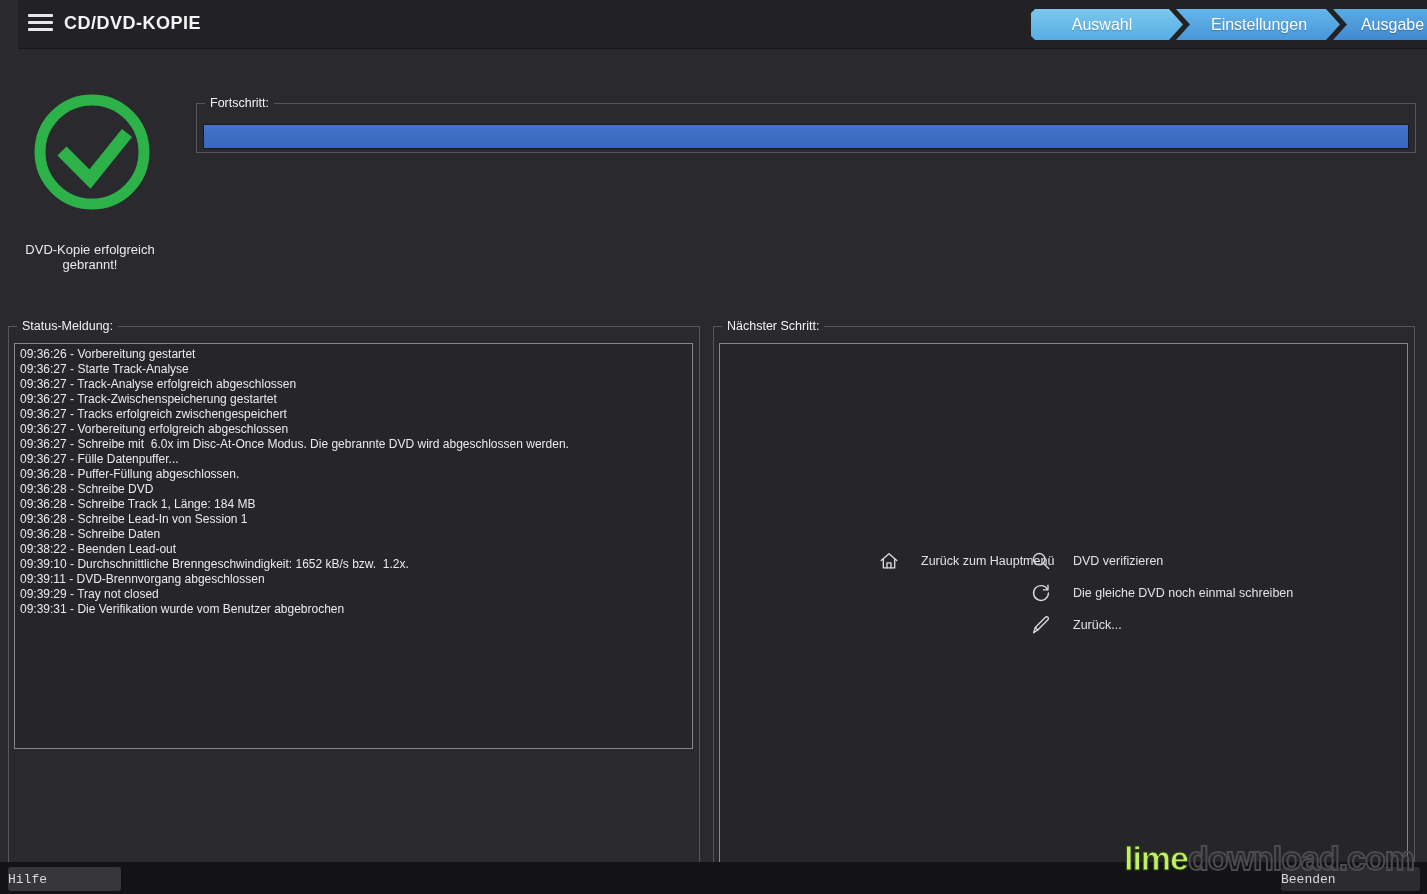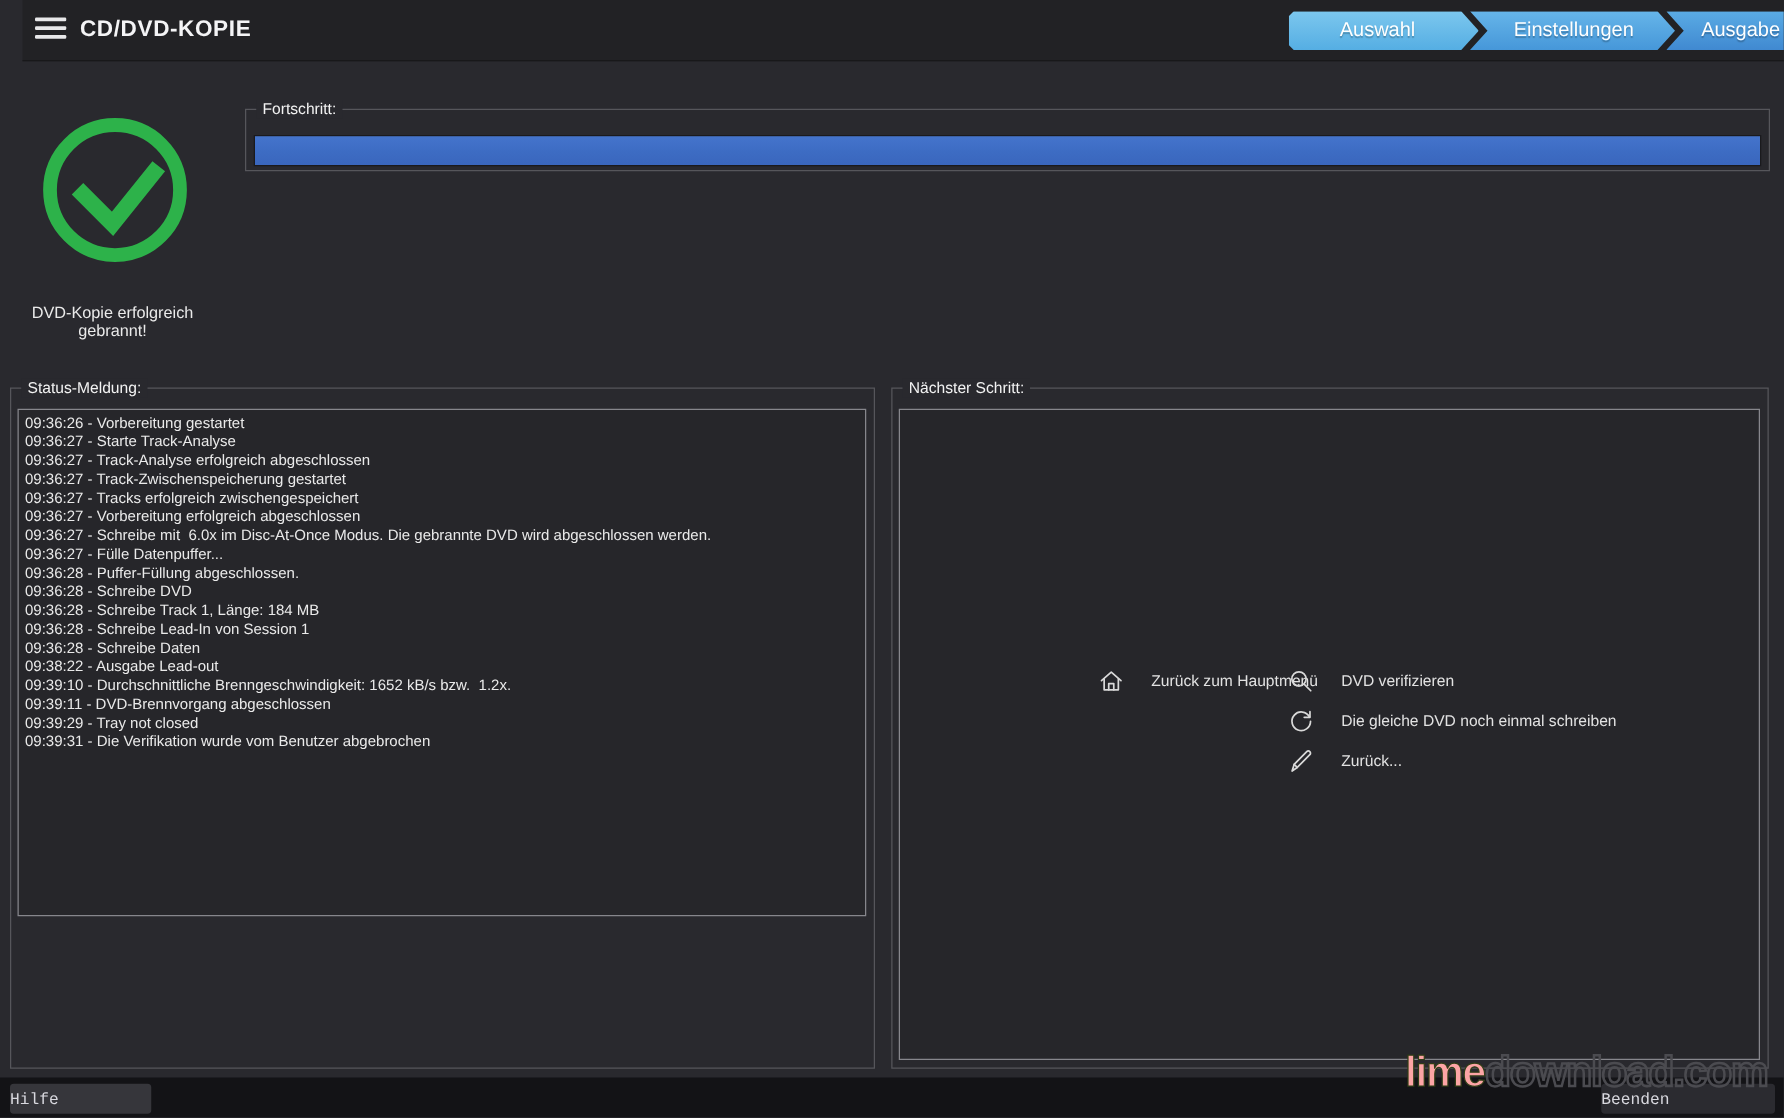--- a/index.html
+++ b/index.html
@@ -31,21 +31,21 @@
   .crumb-2{left:145px;width:164px;background:linear-gradient(180deg,#66b5e9,#4697d9);
            clip-path:polygon(0 0,calc(100% - 14px) 0,100% 50%,calc(100% - 14px) 100%,0 100%,14px 50%);padding-left:10px;padding-right:8px;}
   .crumb-3{left:302px;width:107px;background:linear-gradient(180deg,#5aabe4,#4089d1);
            clip-path:polygon(0 0,calc(100% - 4px) 0,100% 4px,100% calc(100% - 4px),calc(100% - 4px) 100%,0 100%,14px 50%);padding-left:12px;}
 
   
   .success-icon{position:absolute;left:32px;top:92px;width:120px;height:120px;}
   .result-message{position:absolute;left:4px;top:242px;width:172px;text-align:center;font-size:13px;line-height:15px;color:#eaeaea;}
 
   
-  .groupbox{position:absolute;border:1px solid var(--box-border);}
+  .groupbox{position:absolute;border:1px solid var(--box-border);margin-top:16px;}
   .groupbox-label{position:absolute;top:-8px;left:8px;background:var(--main-bg);padding:0 5px;font-size:12.5px;color:#f2f2f2;line-height:15px;}
 
   .gb-progress{left:196px;top:87px;width:1220px;height:50px;}
   .progress-track{position:absolute;left:6px;top:20px;width:1206px;height:25px;background:#1d1d21;border:1px solid #1a1a1d;}
   .progress-fill{height:100%;background:linear-gradient(180deg,#4474cc 0%,#3d6cc3 55%,#3a66bd 100%);}
 
   .gb-status{left:8px;top:310px;width:692px;height:545px;padding-left:28px;}
   .status-panel{position:absolute;left:5px;top:16px;width:679px;height:406px;border:1px solid var(--panel-border);
                 background:var(--panel-bg);overflow:hidden;padding:3px 4px 0 5px;}
   .log-line{font-size:12px;line-height:15px;color:#eaeaea;white-space:pre;}
@@ -63,21 +63,21 @@
   .footer{position:absolute;left:0;top:862px;width:1427px;height:32px;background:var(--footer-bg);}
   .btn{position:absolute;top:5px;height:24px;border:none;border-radius:3px;background:#2b2b30;
        color:#d8d8de;font-size:13px;font-family:Liberation Mono, monospace;cursor:pointer;text-align:left;}
   .btn-help{left:8px;width:113px;background:#36363b;}
   .btn-back{left:1135px;width:139px;margin-top:42px;}
   .btn-quit{left:1281px;width:139px;}
 
   
   .watermark{position:absolute;top:841px;right:13px;z-index:50;pointer-events:none;
              font-size:34px;font-weight:700;letter-spacing:-1px;line-height:34px;}
-  .wm-prefix{color:#fca5a5;-webkit-text-stroke:1px #2f3d17;}
+  .wm-prefix{color:#bef264;-webkit-text-stroke:1px #2f3d17;}
   .wm-suffix{color:transparent;-webkit-text-stroke:2px #4b4b50;}
 
   svg.lineicon{stroke:#d9d9d9;fill:none;stroke-width:1.5;stroke-linecap:round;stroke-linejoin:round;}
 </style>
 </head>
 <body>
 
 <div class="header">
   <div class="hamburger">
     <span></span>
@@ -115,21 +115,21 @@
       <div class="log-line">09:36:27 - Track-Zwischenspeicherung gestartet</div>
       <div class="log-line">09:36:27 - Tracks erfolgreich zwischengespeichert</div>
       <div class="log-line">09:36:27 - Vorbereitung erfolgreich abgeschlossen</div>
       <div class="log-line">09:36:27 - Schreibe mit  6.0x im Disc-At-Once Modus. Die gebrannte DVD wird abgeschlossen werden.</div>
       <div class="log-line">09:36:27 - Fülle Datenpuffer...</div>
       <div class="log-line">09:36:28 - Puffer-Füllung abgeschlossen.</div>
       <div class="log-line">09:36:28 - Schreibe DVD</div>
       <div class="log-line">09:36:28 - Schreibe Track 1, Länge: 184 MB</div>
       <div class="log-line">09:36:28 - Schreibe Lead-In von Session 1</div>
       <div class="log-line">09:36:28 - Schreibe Daten</div>
-      <div class="log-line">09:38:22 - Ausgabe Lead-out</div>
+      <div class="log-line">09:38:22 - Beenden Lead-out</div>
       <div class="log-line">09:39:10 - Durchschnittliche Brenngeschwindigkeit: 1652 kB/s bzw.  1.2x.</div>
       <div class="log-line">09:39:11 - DVD-Brennvorgang abgeschlossen</div>
       <div class="log-line">09:39:29 - Tray not closed</div>
       <div class="log-line">09:39:31 - Die Verifikation wurde vom Benutzer abgebrochen</div>
     </div>
 </div>
 
 <div class="groupbox gb-next">
   <span class="groupbox-label">Nächster Schritt:</span>
   <div class="next-panel">

